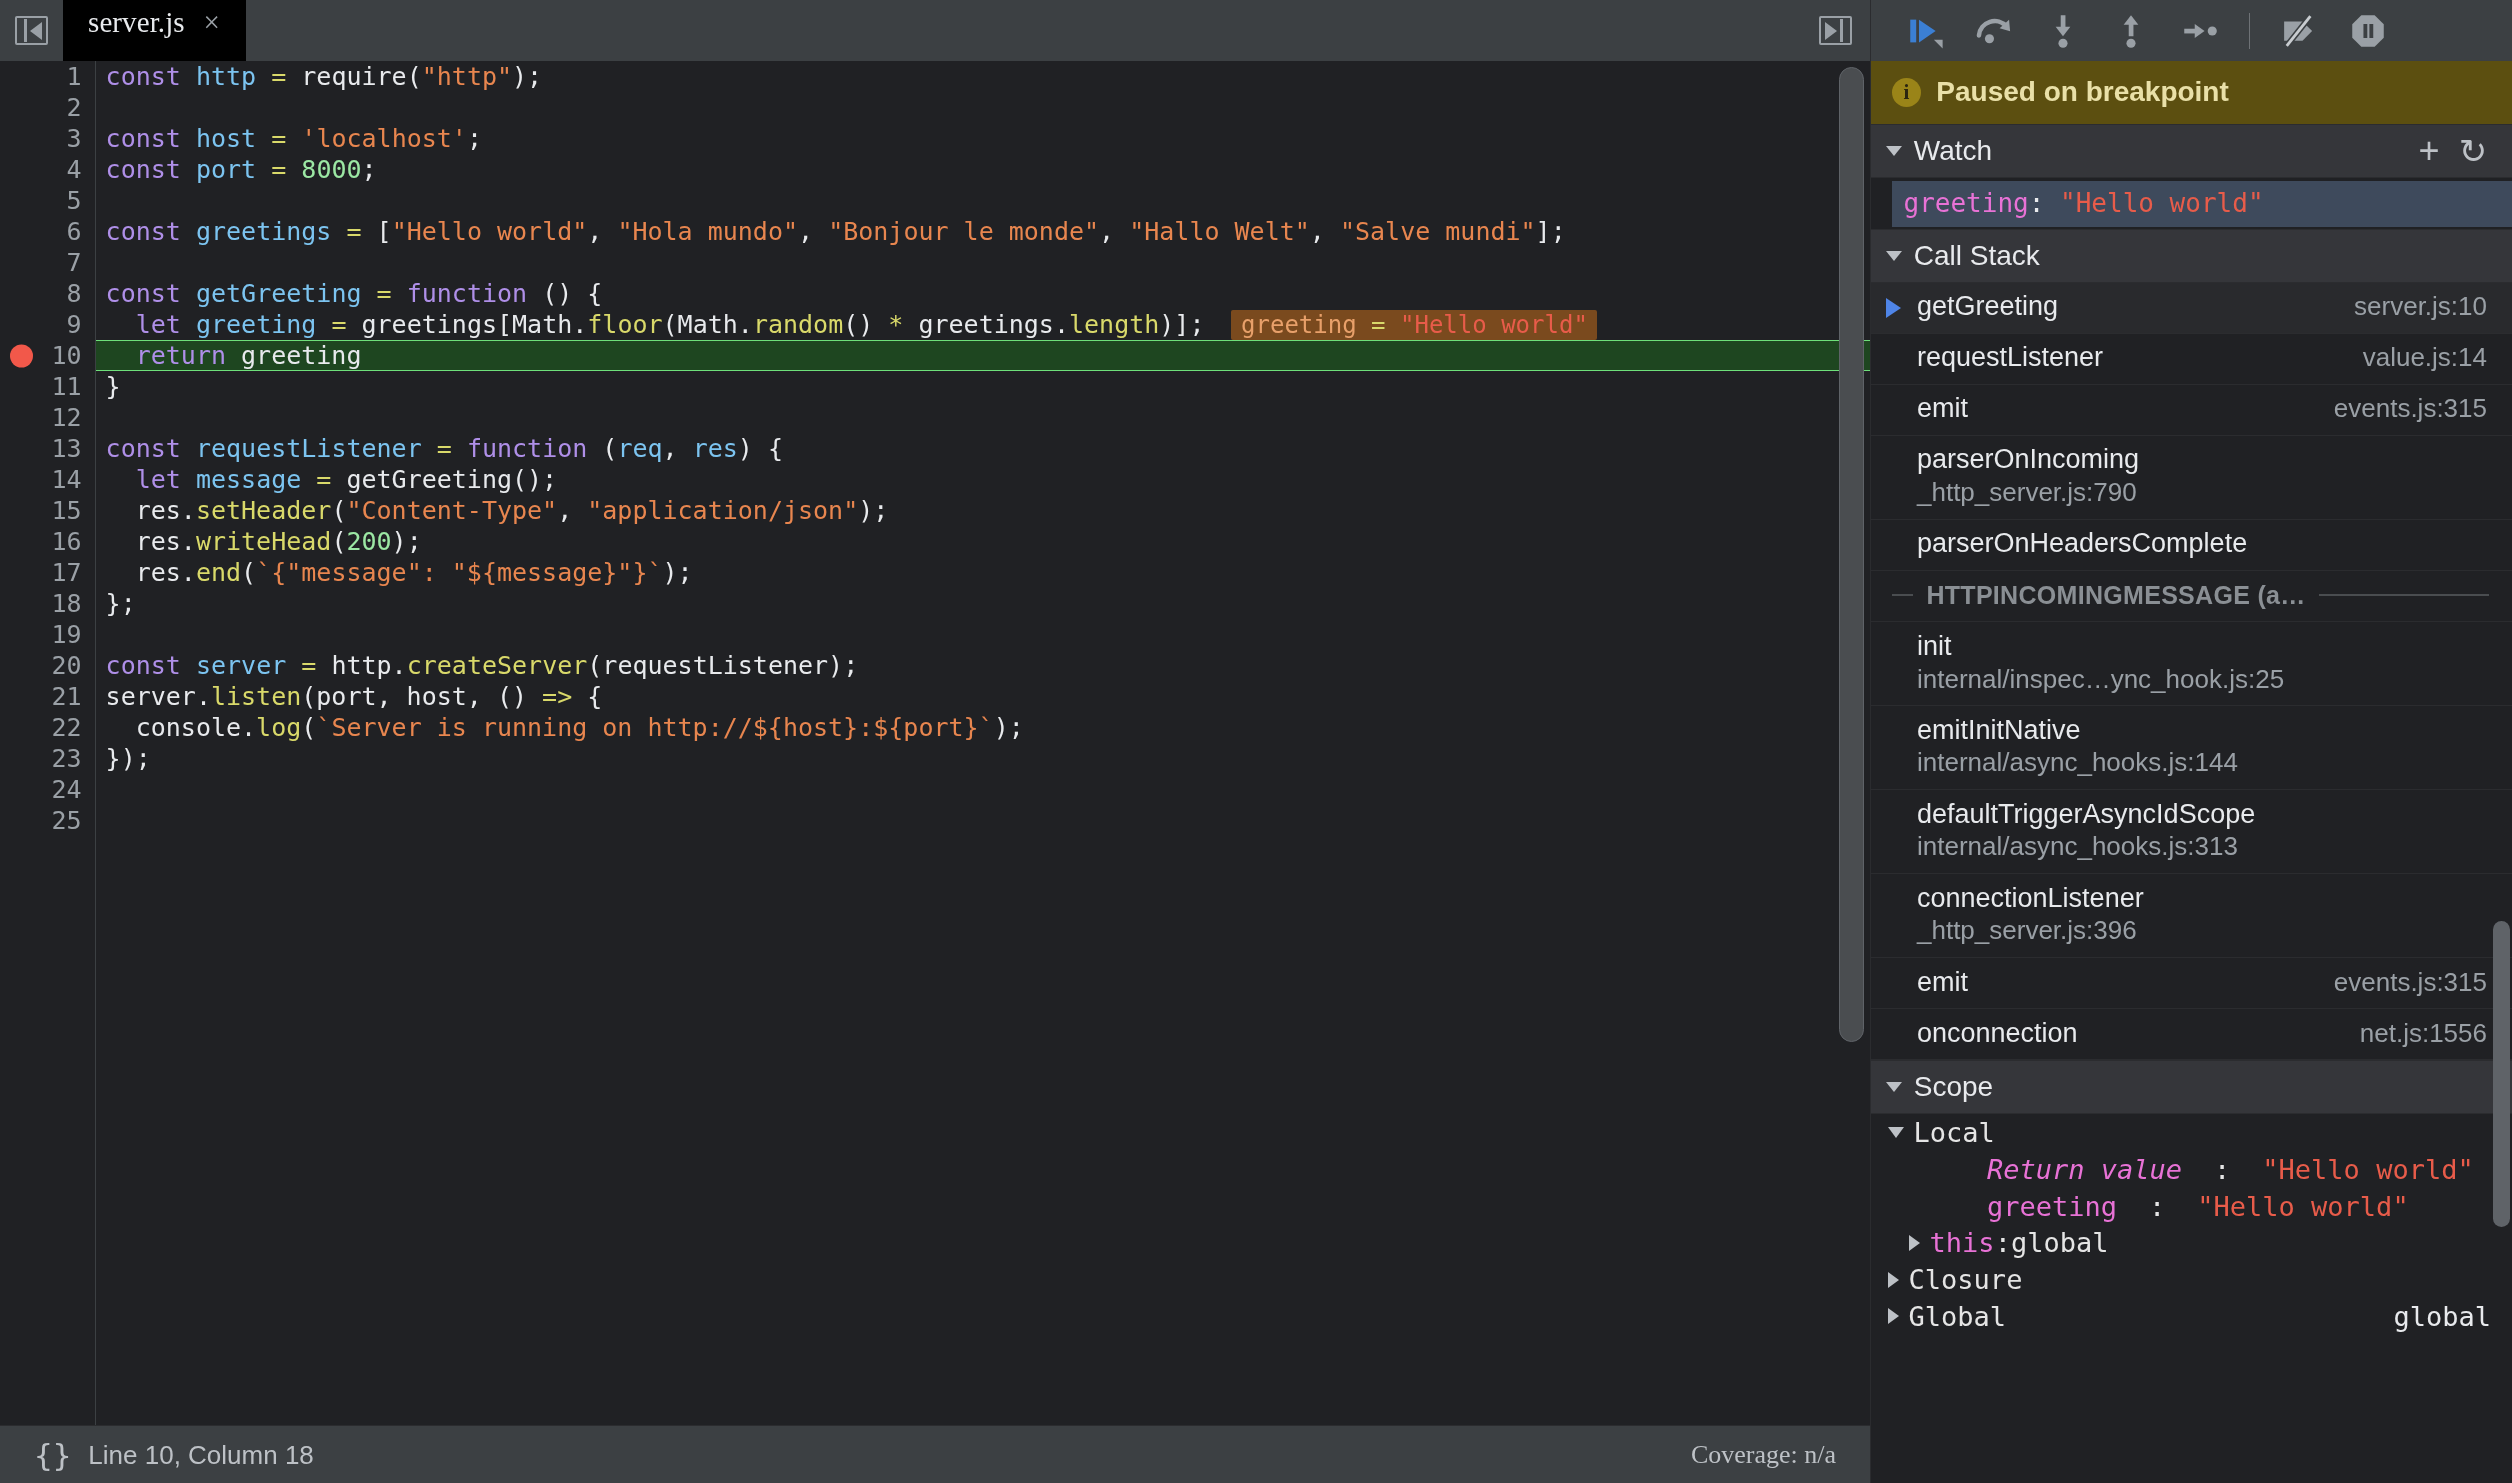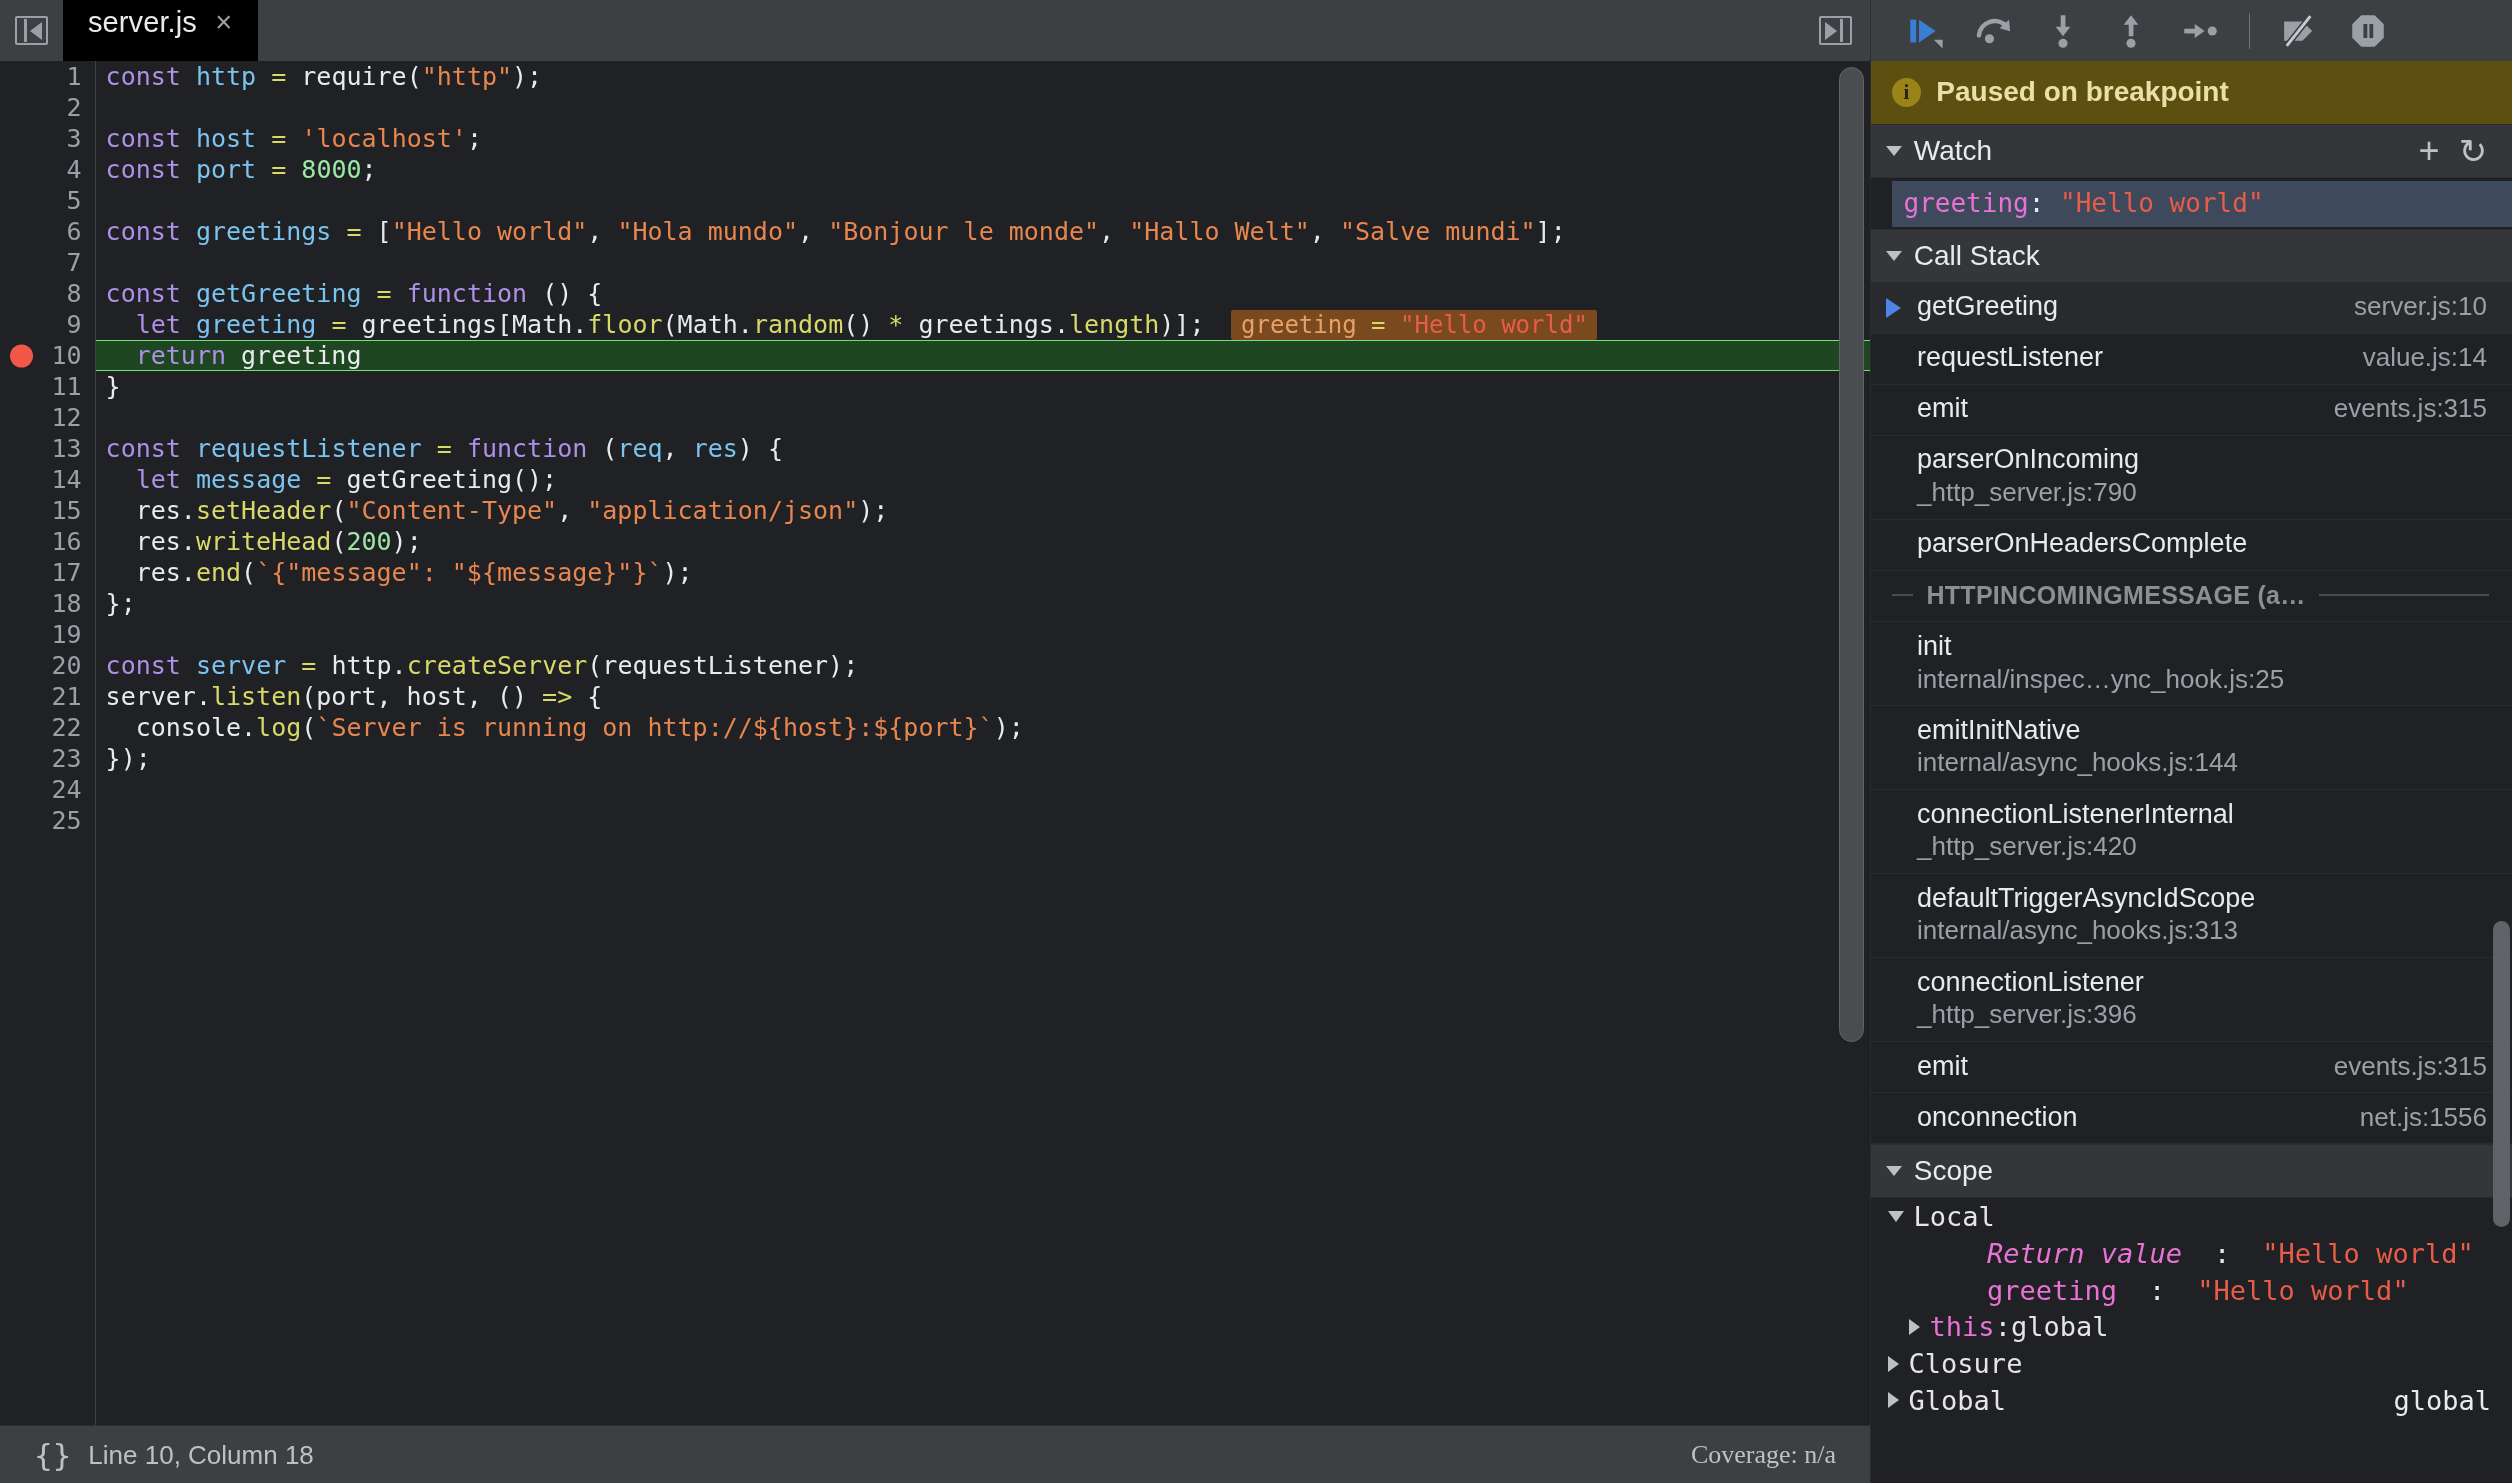--- a/index.html
+++ b/index.html
@@ -37,20 +37,21 @@
     border-top: 9.6px solid transparent; border-bottom: 9.6px solid transparent;
     border-right: 12.4px solid #9aa0a6;
   }
 
   .tab {
     background: #000000; color: #e8eaed;
     display: flex; align-items: center; gap: 13.4px;
     padding: 0 21px 17px 25px;
     font-size: 29px; letter-spacing: 0.1px;
     cursor: pointer;
+    font-family: Liberation Serif, serif;
   }
   .tab-close {
     color: #9aa0a6; font-size: 29px; line-height: 1;
     width: 27px; text-align: center; cursor: pointer;
   }
 
   .panel-toggle-right {
     width: 69px; display: flex; align-items: center; justify-content: center; cursor: pointer;
   }
   .icon-sidebar-right { width: 32.5px; height: 29px; position: relative; }
@@ -516,24 +517,20 @@
           </div>
           <div class="stack-row wrap">
             <span class="nm">init</span>
             <span class="loc">internal/inspec…ync_hook.js:25</span>
           </div>
           <div class="stack-row wrap">
             <span class="nm">emitInitNative</span>
             <span class="loc">internal/async_hooks.js:144</span>
           </div>
           <div class="stack-row wrap">
-            <span class="nm">connectionListenerInternal</span>
-            <span class="loc">_http_server.js:420</span>
-          </div>
-          <div class="stack-row wrap">
             <span class="nm">defaultTriggerAsyncIdScope</span>
             <span class="loc">internal/async_hooks.js:313</span>
           </div>
           <div class="stack-row wrap">
             <span class="nm">connectionListener</span>
             <span class="loc">_http_server.js:396</span>
           </div>
           <div class="stack-row">
             <span class="nm">emit</span>
             <span class="loc">events.js:315</span>

